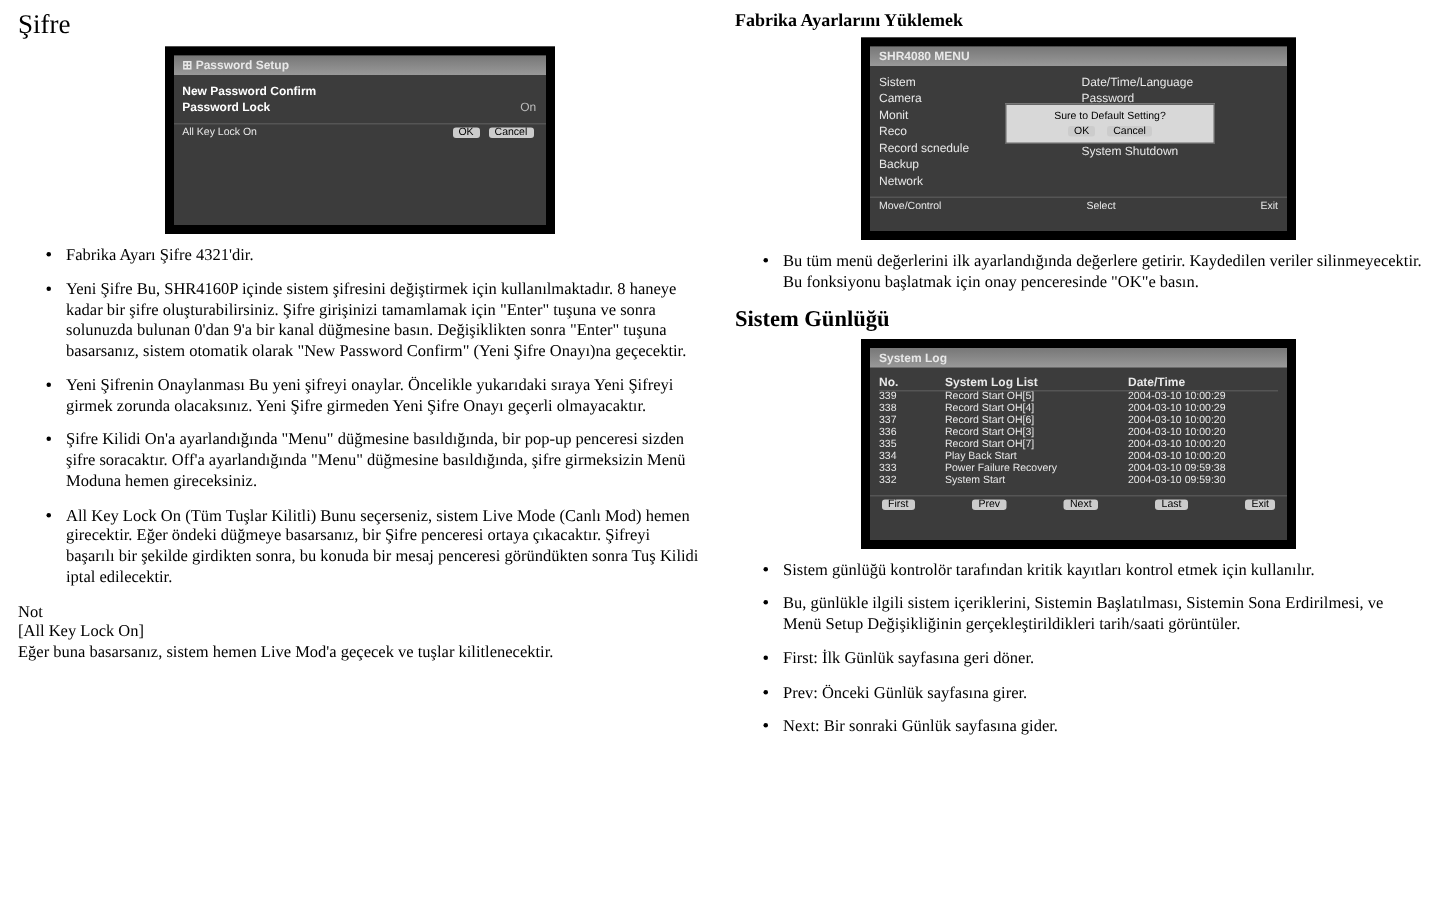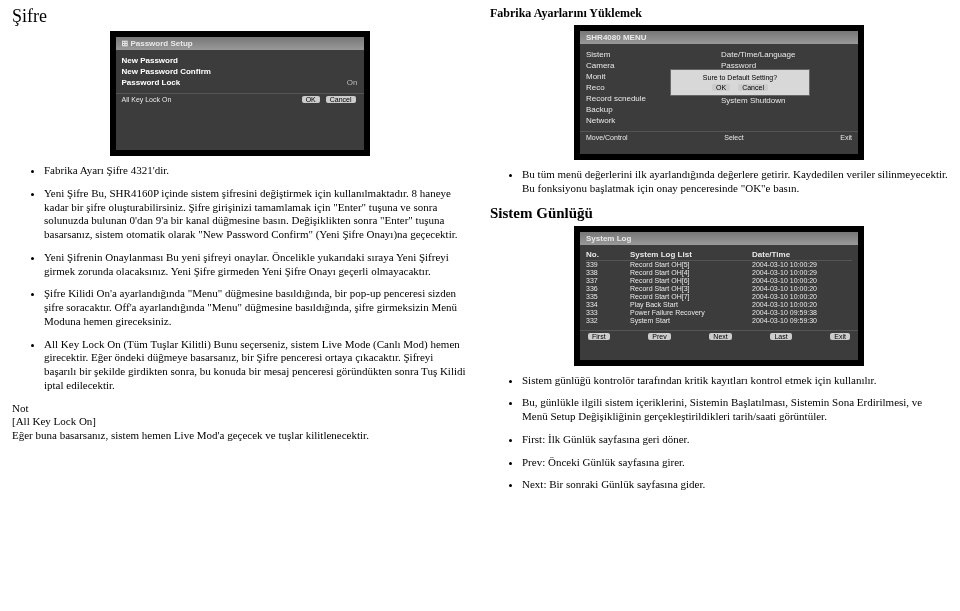--- a/index.html
+++ b/index.html
@@ -106,24 +106,20 @@
 <div class="col-left">
   <div class="heading">Şifre</div>
 
   <div class="screenshot ss-pw">
     <div class="ss-title">
       <span>⊞</span>
       <span>Password Setup</span>
     </div>
     <div class="ss-body">
       <div class="ss-row">
-          <span class="l">New Password</span>
-          <span class="v"></span>
-        </div>
-      <div class="ss-row">
           <span class="l">New Password Confirm</span>
           <span class="v"></span>
         </div>
       <div class="ss-row">
           <span class="l">Password Lock</span>
           <span class="v">On</span>
         </div>
     </div>
     <div class="ss-bottom">
       <span>All Key Lock On</span>

